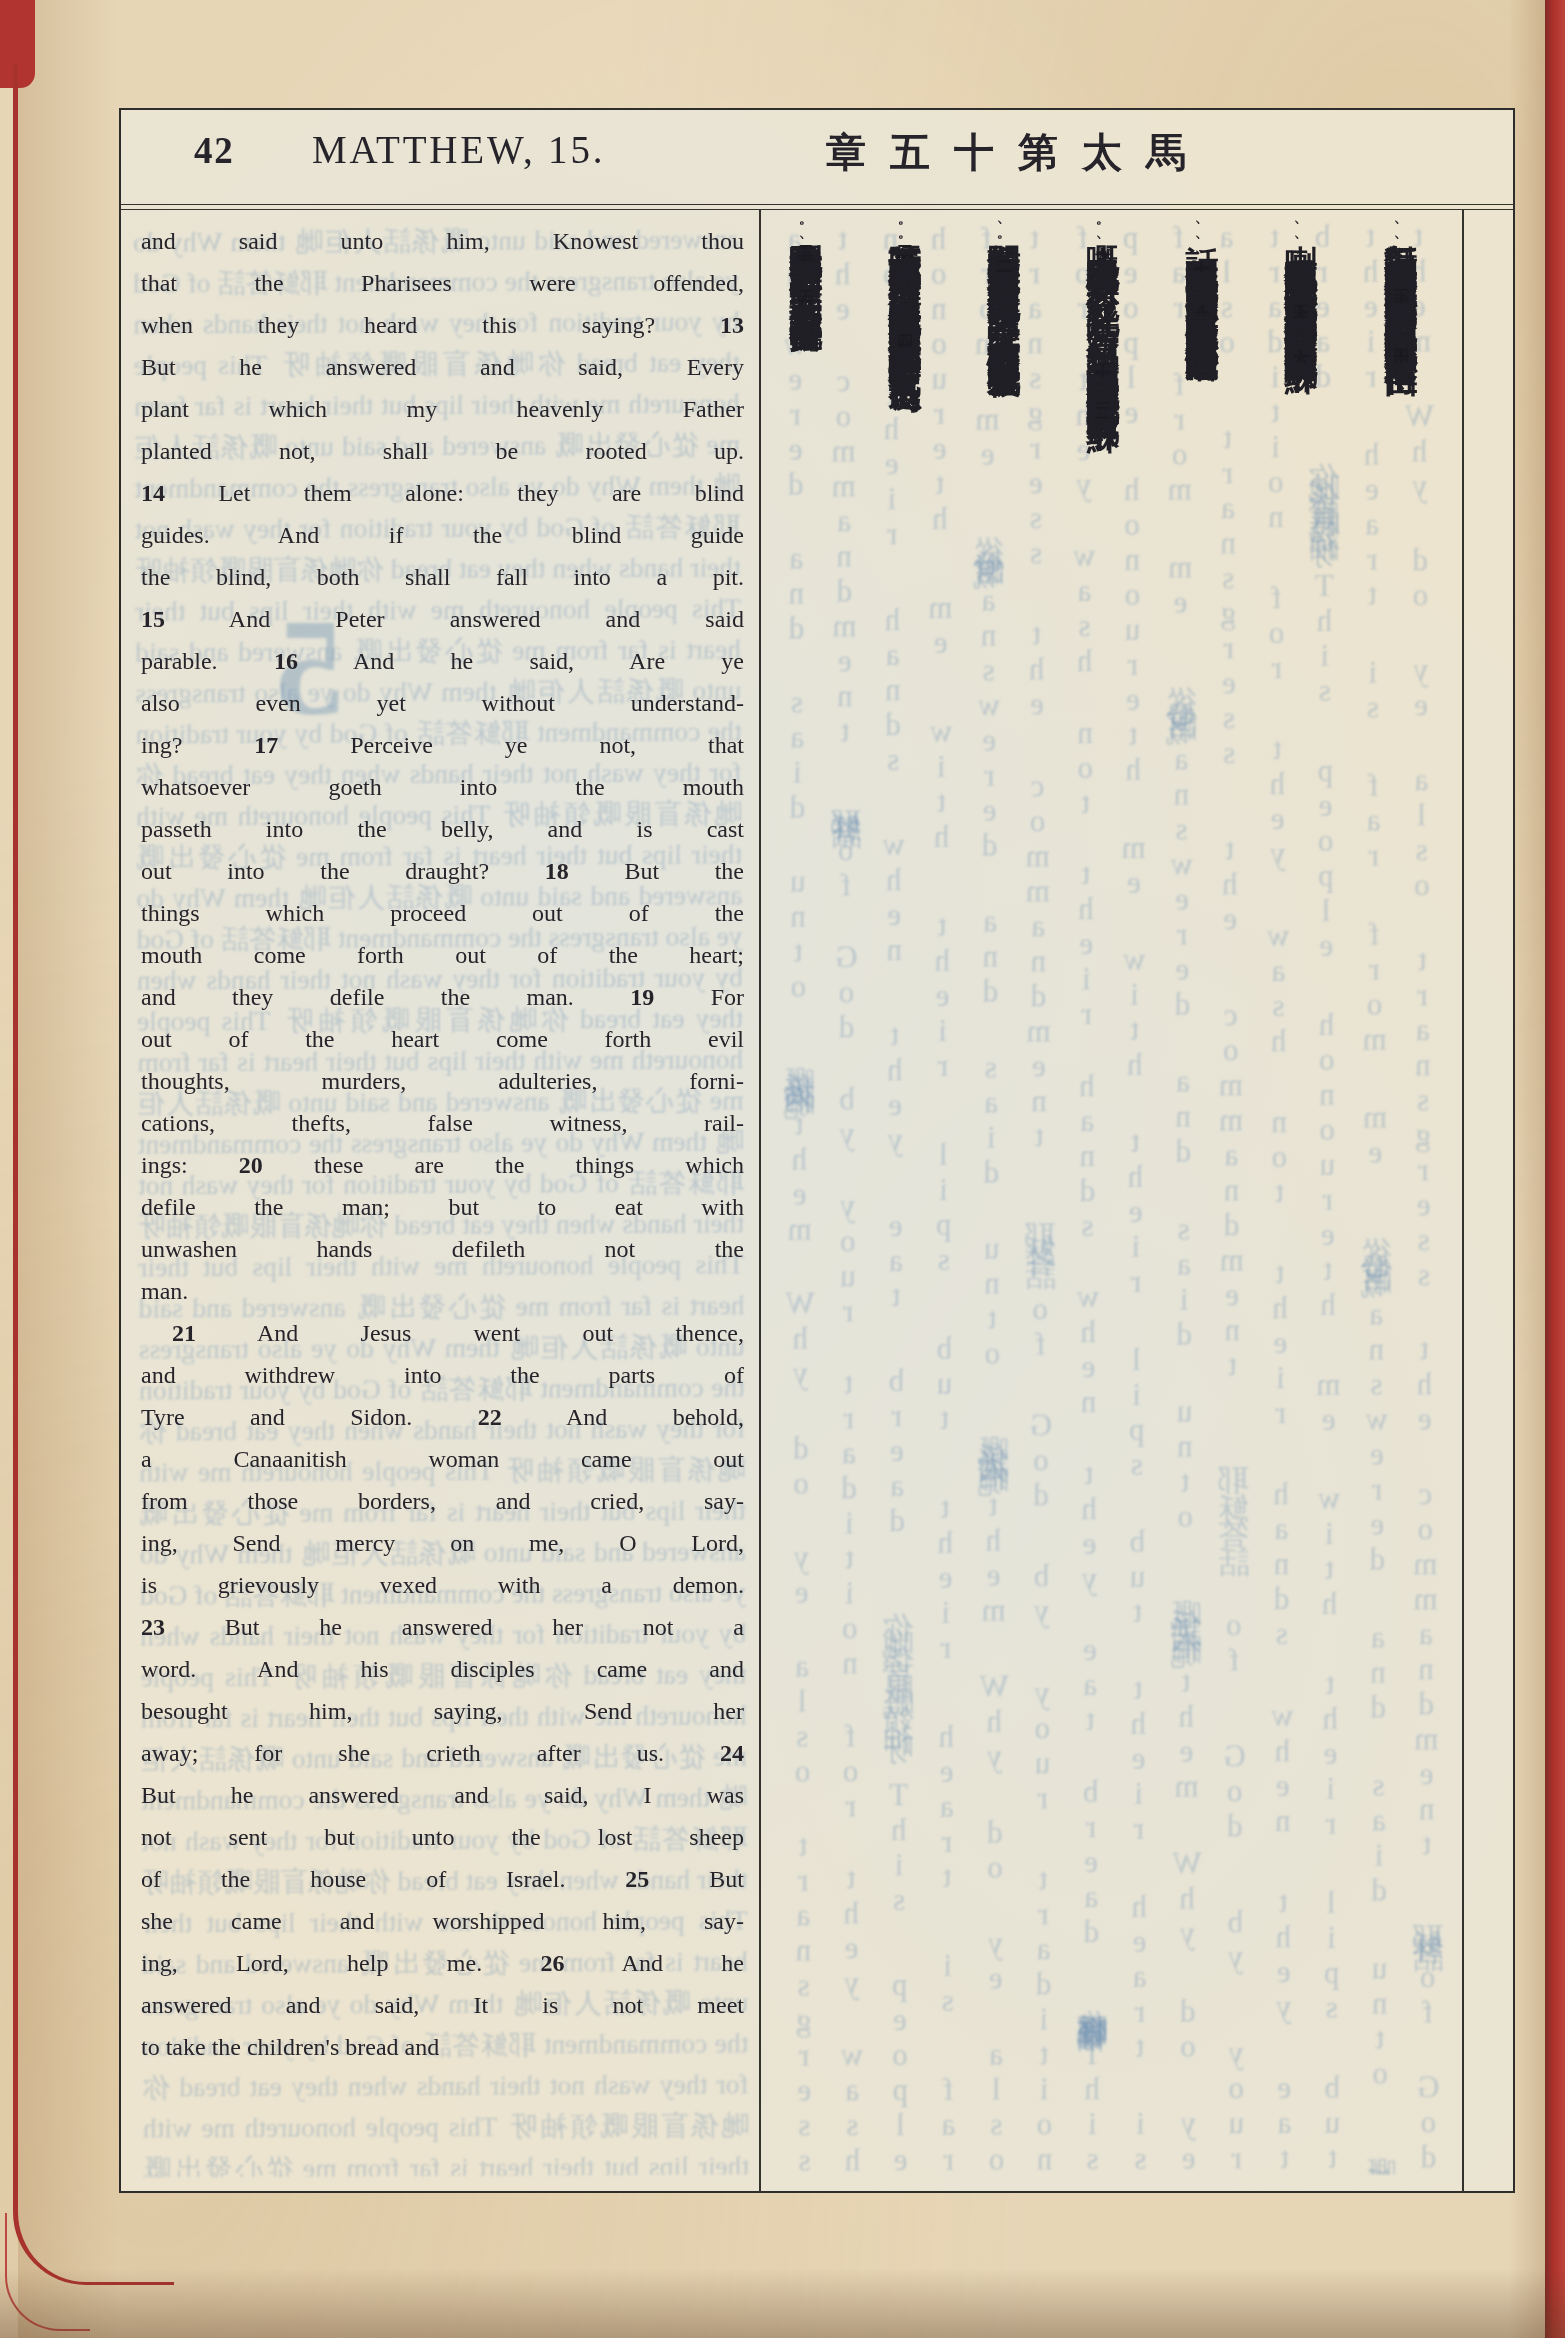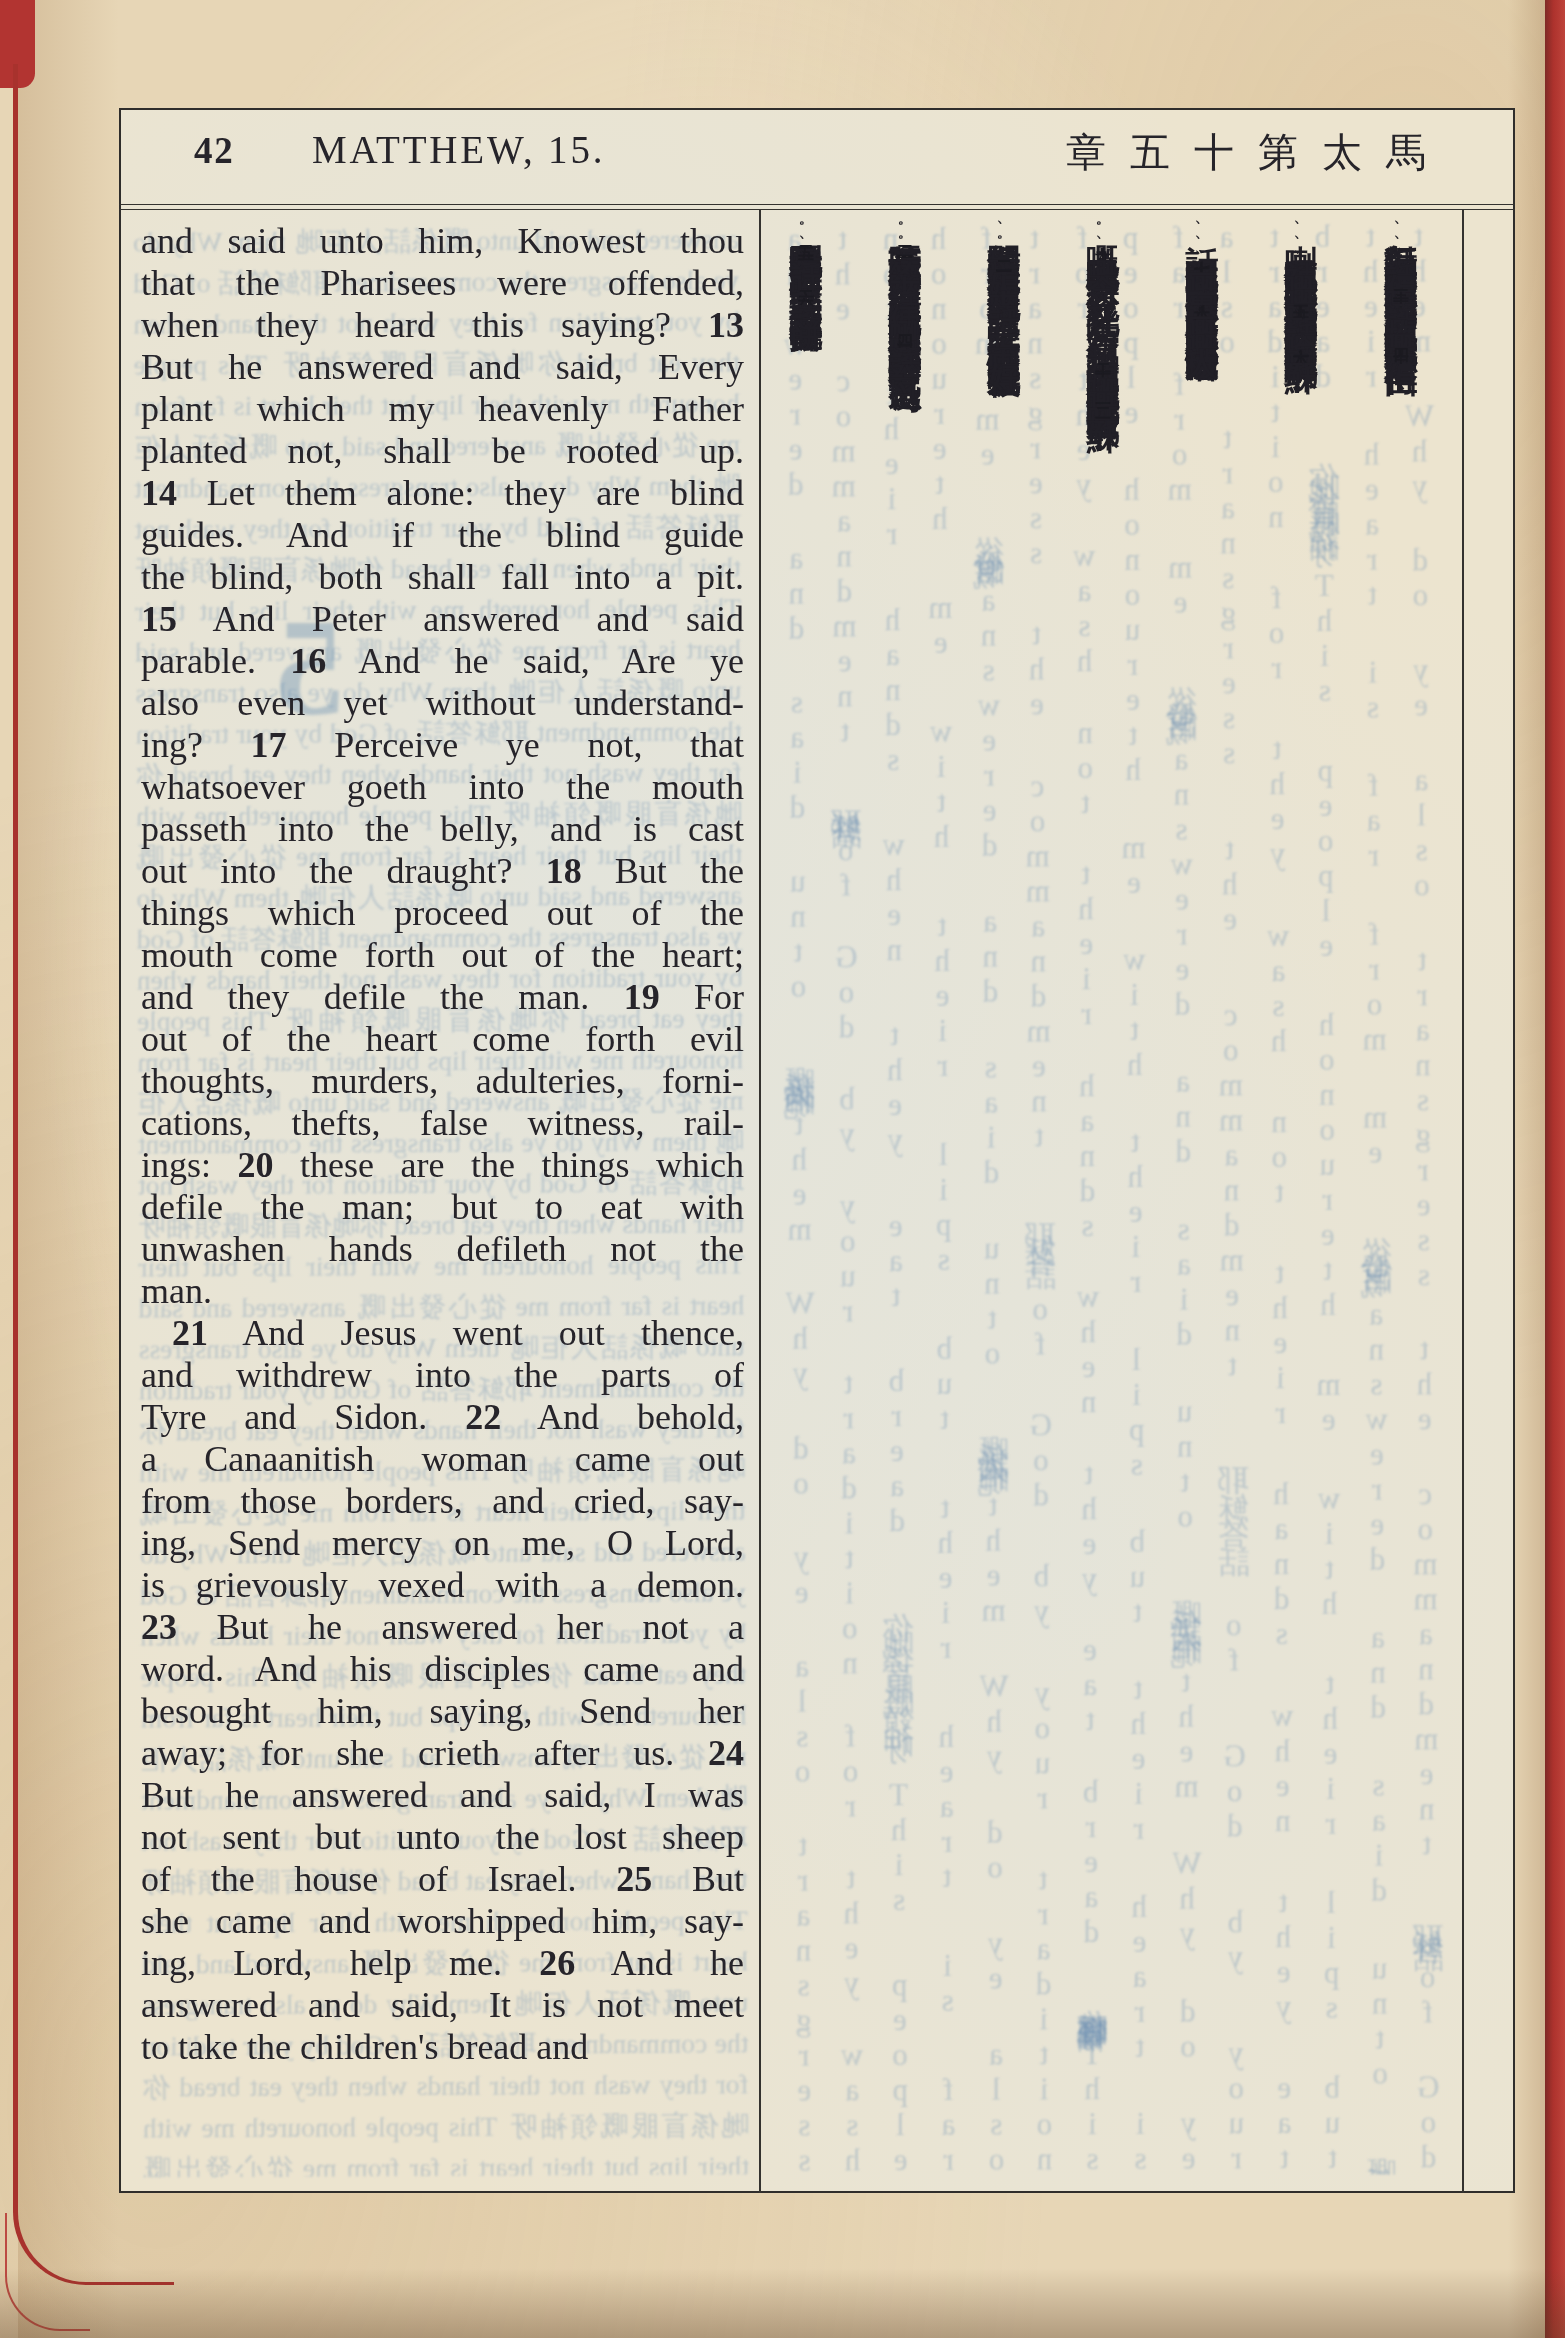--- a/index.html
+++ b/index.html
@@ -36,23 +36,23 @@
       radial-gradient(ellipse at 70% 70%, rgba(214,228,238,.30) 0%, rgba(0,0,0,0) 55%),
       #ece4cf;}
   .hdr-rule{left:119px;top:204px;width:1396px;height:3.7px;
     border-top:1.8px solid #34322f;border-bottom:1.8px solid #34322f;box-sizing:content-box;}
   .vrule{width:0;border-left:2.8px solid #34322f;}
   .divider{left:759px;top:210px;height:1983px;}
   .marginrule{left:1462px;top:210px;height:1983px;}
   
   .pgnum{left:150px;top:129px;font-size:37px;font-weight:bold;letter-spacing:1.8px;margin-left:44px;}
   .hdr-en{left:312px;top:127px;font-size:39px;font-weight:normal;letter-spacing:2.8px;}
-  .hdr-zh{left:826px;top:125px;width:624px;text-align:right;font-size:40px;font-weight:normal;letter-spacing:24px;}
+  .hdr-zh{left:826px;top:125px;width:624px;text-align:left;font-size:40px;font-weight:bold;letter-spacing:24px;}
   
-  .eng{left:141px;top:220px;width:603px;font-size:36px;line-height:42px;}
+  .eng{left:141px;top:220px;width:603px;font-size:24px;line-height:42px;}
   .eline{text-align:justify;text-align-last:justify;white-space:normal;}
   .eline.noj{text-align-last:left;}
   .eline.ind{text-indent:31px;}
   .eline b{font-weight:bold;}
   
   .ccol{position:absolute;top:219px;height:1965px;width:50px;overflow:hidden;
     writing-mode:vertical-rl;text-orientation:upright;
     font-size:33px;line-height:50px;font-weight:600;color:#211f26;}
   .pt{font-size:14.7px;}
   .vs{font-size:15.6px;font-weight:700;color:#1b1a20;}

